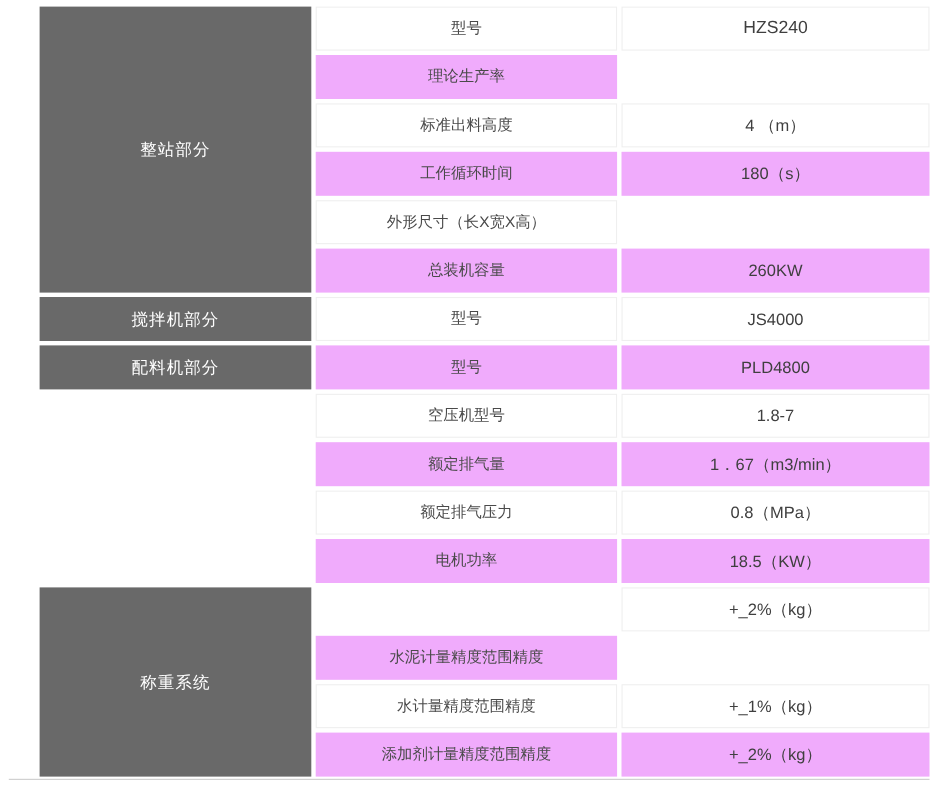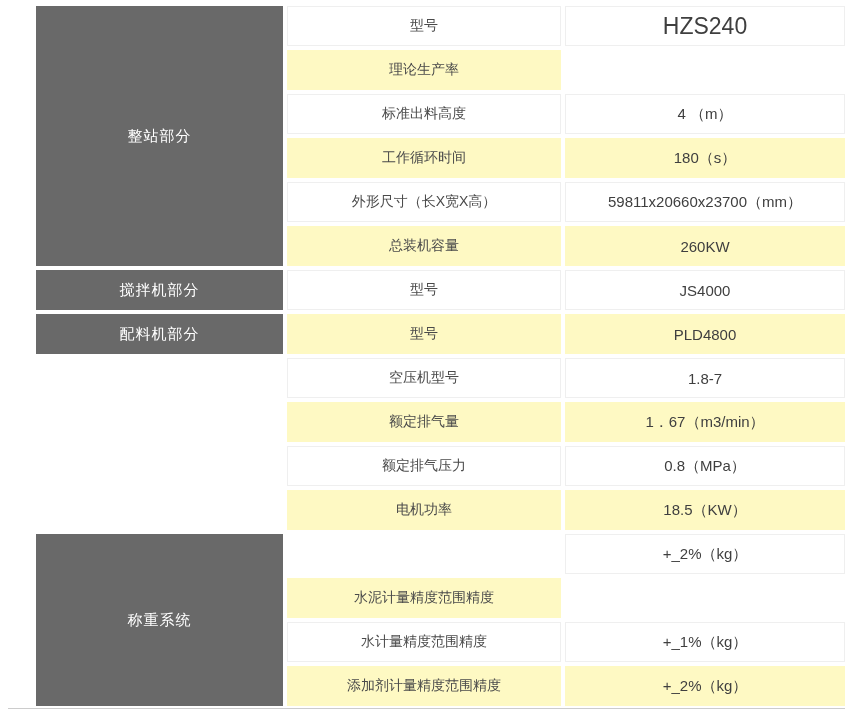--- a/index.html
+++ b/index.html
@@ -37,23 +37,23 @@
   .cell {
     display: flex;
     align-items: center;
     justify-content: center;
     box-sizing: border-box;
     font-size: 14px;
     color: #4a4a4a;
     white-space: nowrap;
   }
   .cell.white { background: #ffffff; border: 1px solid #efefef; }
-  .cell.gray  { background: #fef9c3; }
+  .cell.gray  { background: #f0abfc; }
   .cell.value { font-size: 15px; color: #3f3f3f; }
-  .cell.value.big { font-size: 23px; }
+  .cell.value.big { font-size: 16px; }
   .bottom-line {
     position: absolute;
     left: 8px; top: 708px;
     width: 837px; height: 1px;
     background: #cccccc;
   }
 </style>
 </head>
 <body>
 
@@ -70,21 +70,20 @@
 
     <div class="cell label gray" style="grid-row:2;grid-column:2">理论生产率</div>
 
     <div class="cell label white" style="grid-row:3;grid-column:2">标准出料高度</div>
     <div class="cell value white" style="grid-row:3;grid-column:3">4 （m）</div>
 
     <div class="cell label gray" style="grid-row:4;grid-column:2">工作循环时间</div>
     <div class="cell value gray" style="grid-row:4;grid-column:3">180（s）</div>
 
     <div class="cell label white" style="grid-row:5;grid-column:2">外形尺寸（长X宽X高）</div>
-    <div class="cell value white" style="grid-row:5;grid-column:3">59811x20660x23700（mm）</div>
 
     <div class="cell label gray" style="grid-row:6;grid-column:2">总装机容量</div>
     <div class="cell value gray" style="grid-row:6;grid-column:3">260KW</div>
 
     <div class="cell label white" style="grid-row:7;grid-column:2">型号</div>
     <div class="cell value white" style="grid-row:7;grid-column:3">JS4000</div>
 
     <div class="cell label gray" style="grid-row:8;grid-column:2">型号</div>
     <div class="cell value gray" style="grid-row:8;grid-column:3">PLD4800</div>
 

